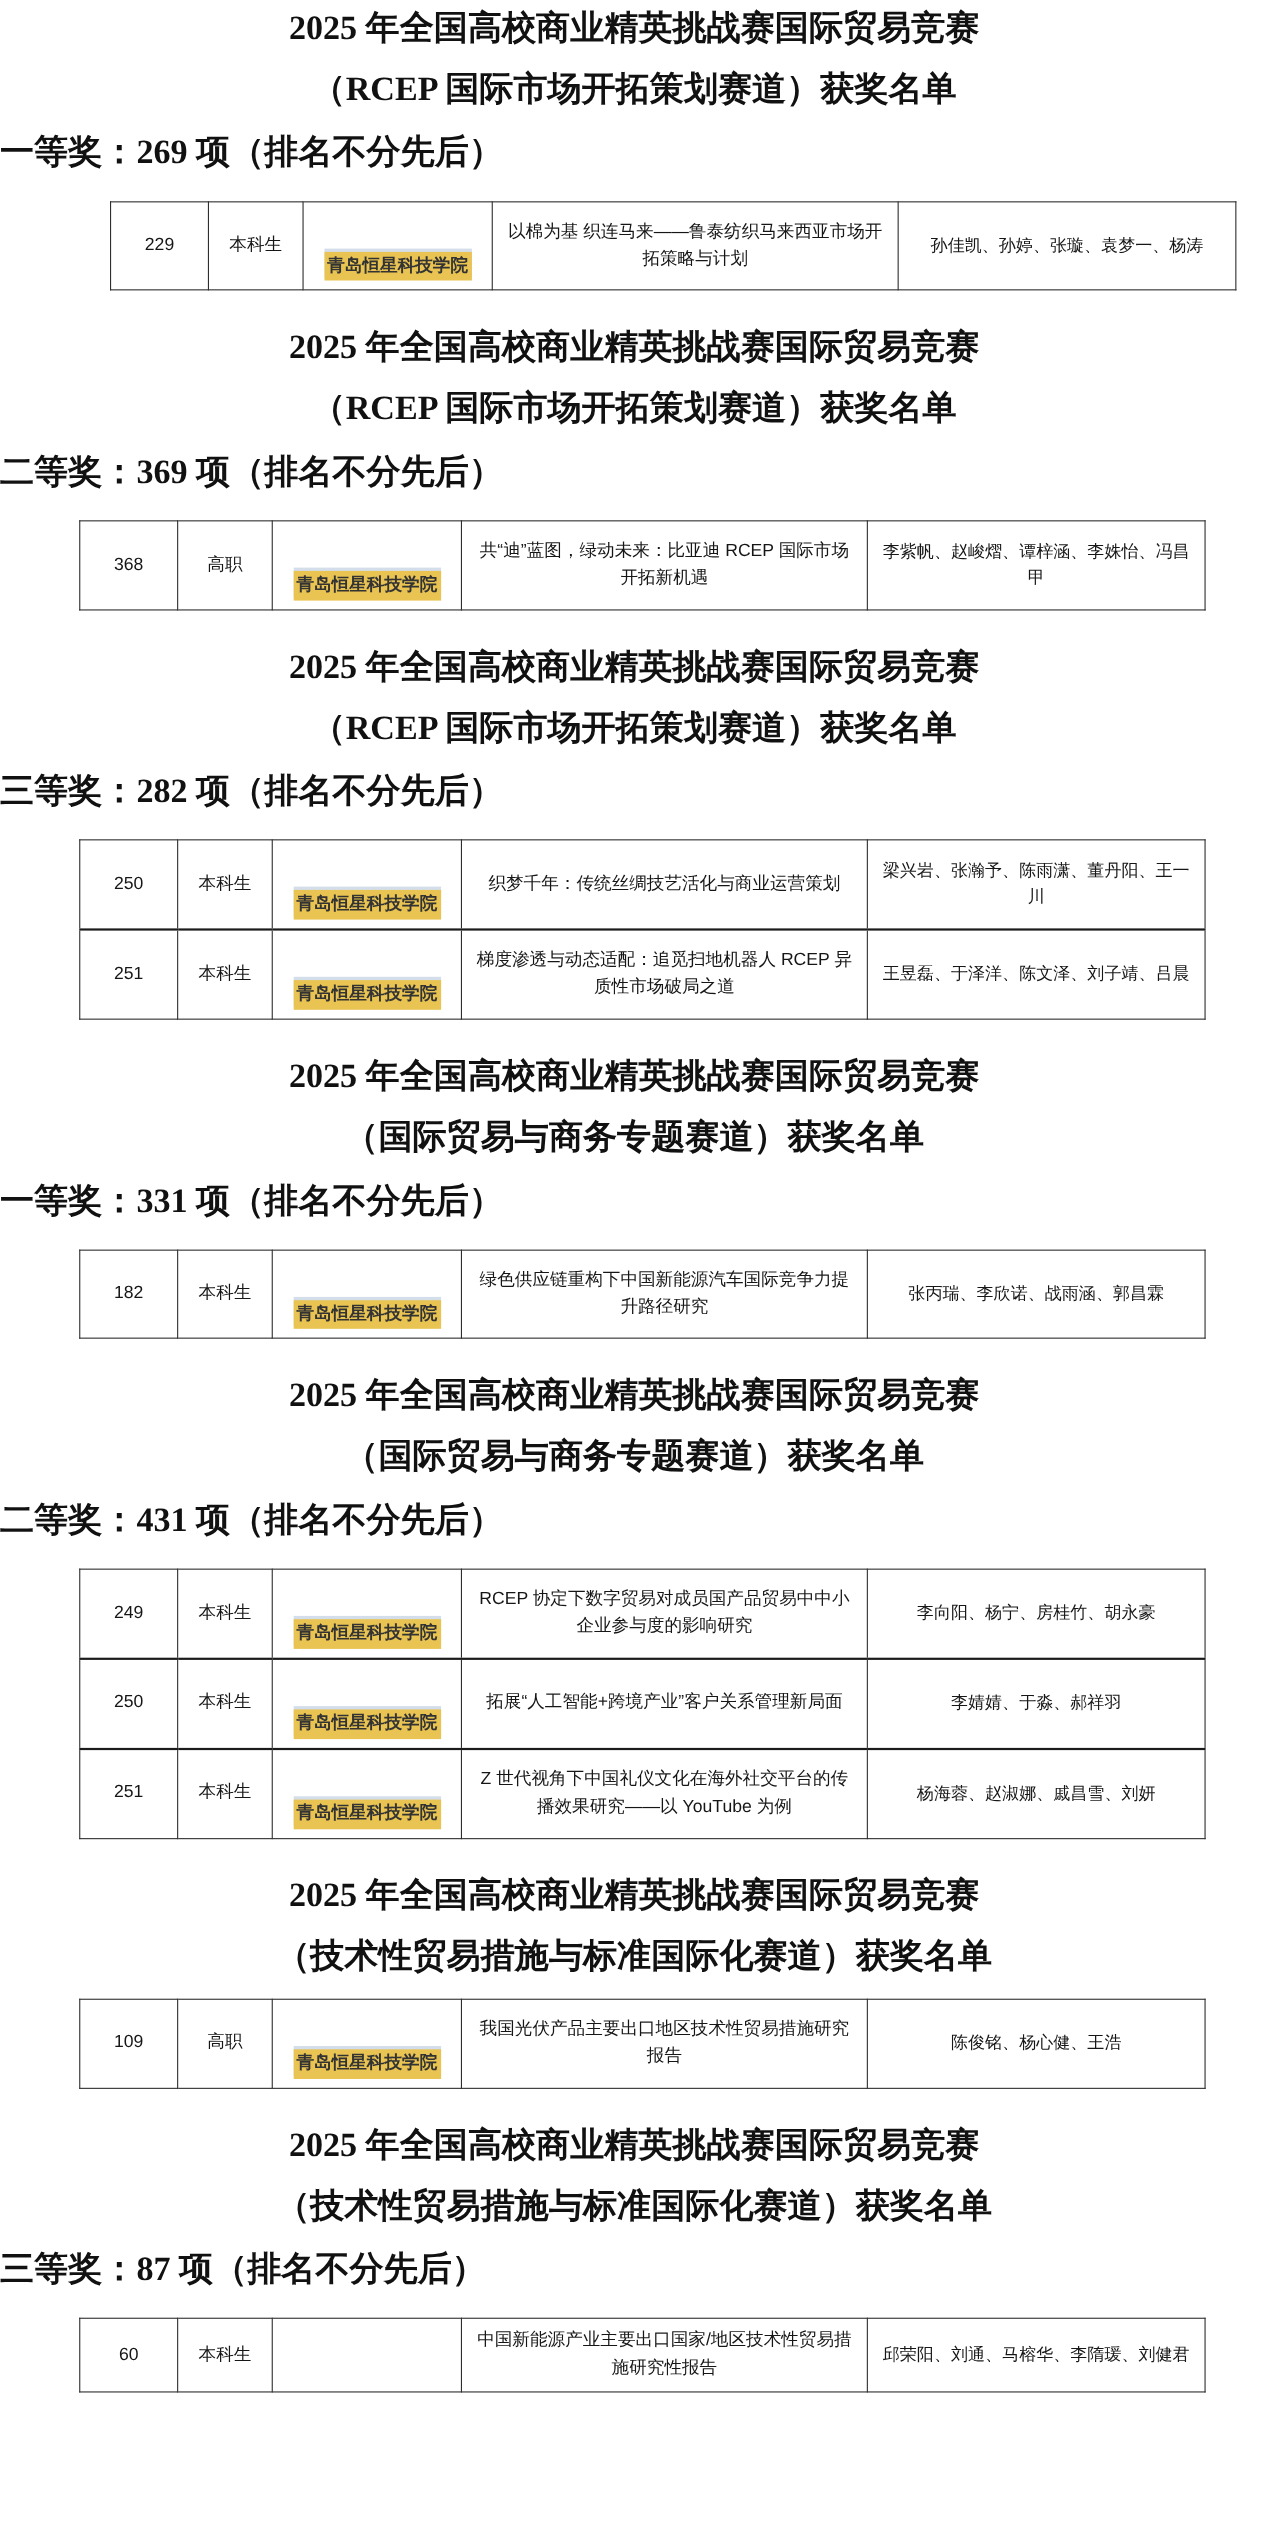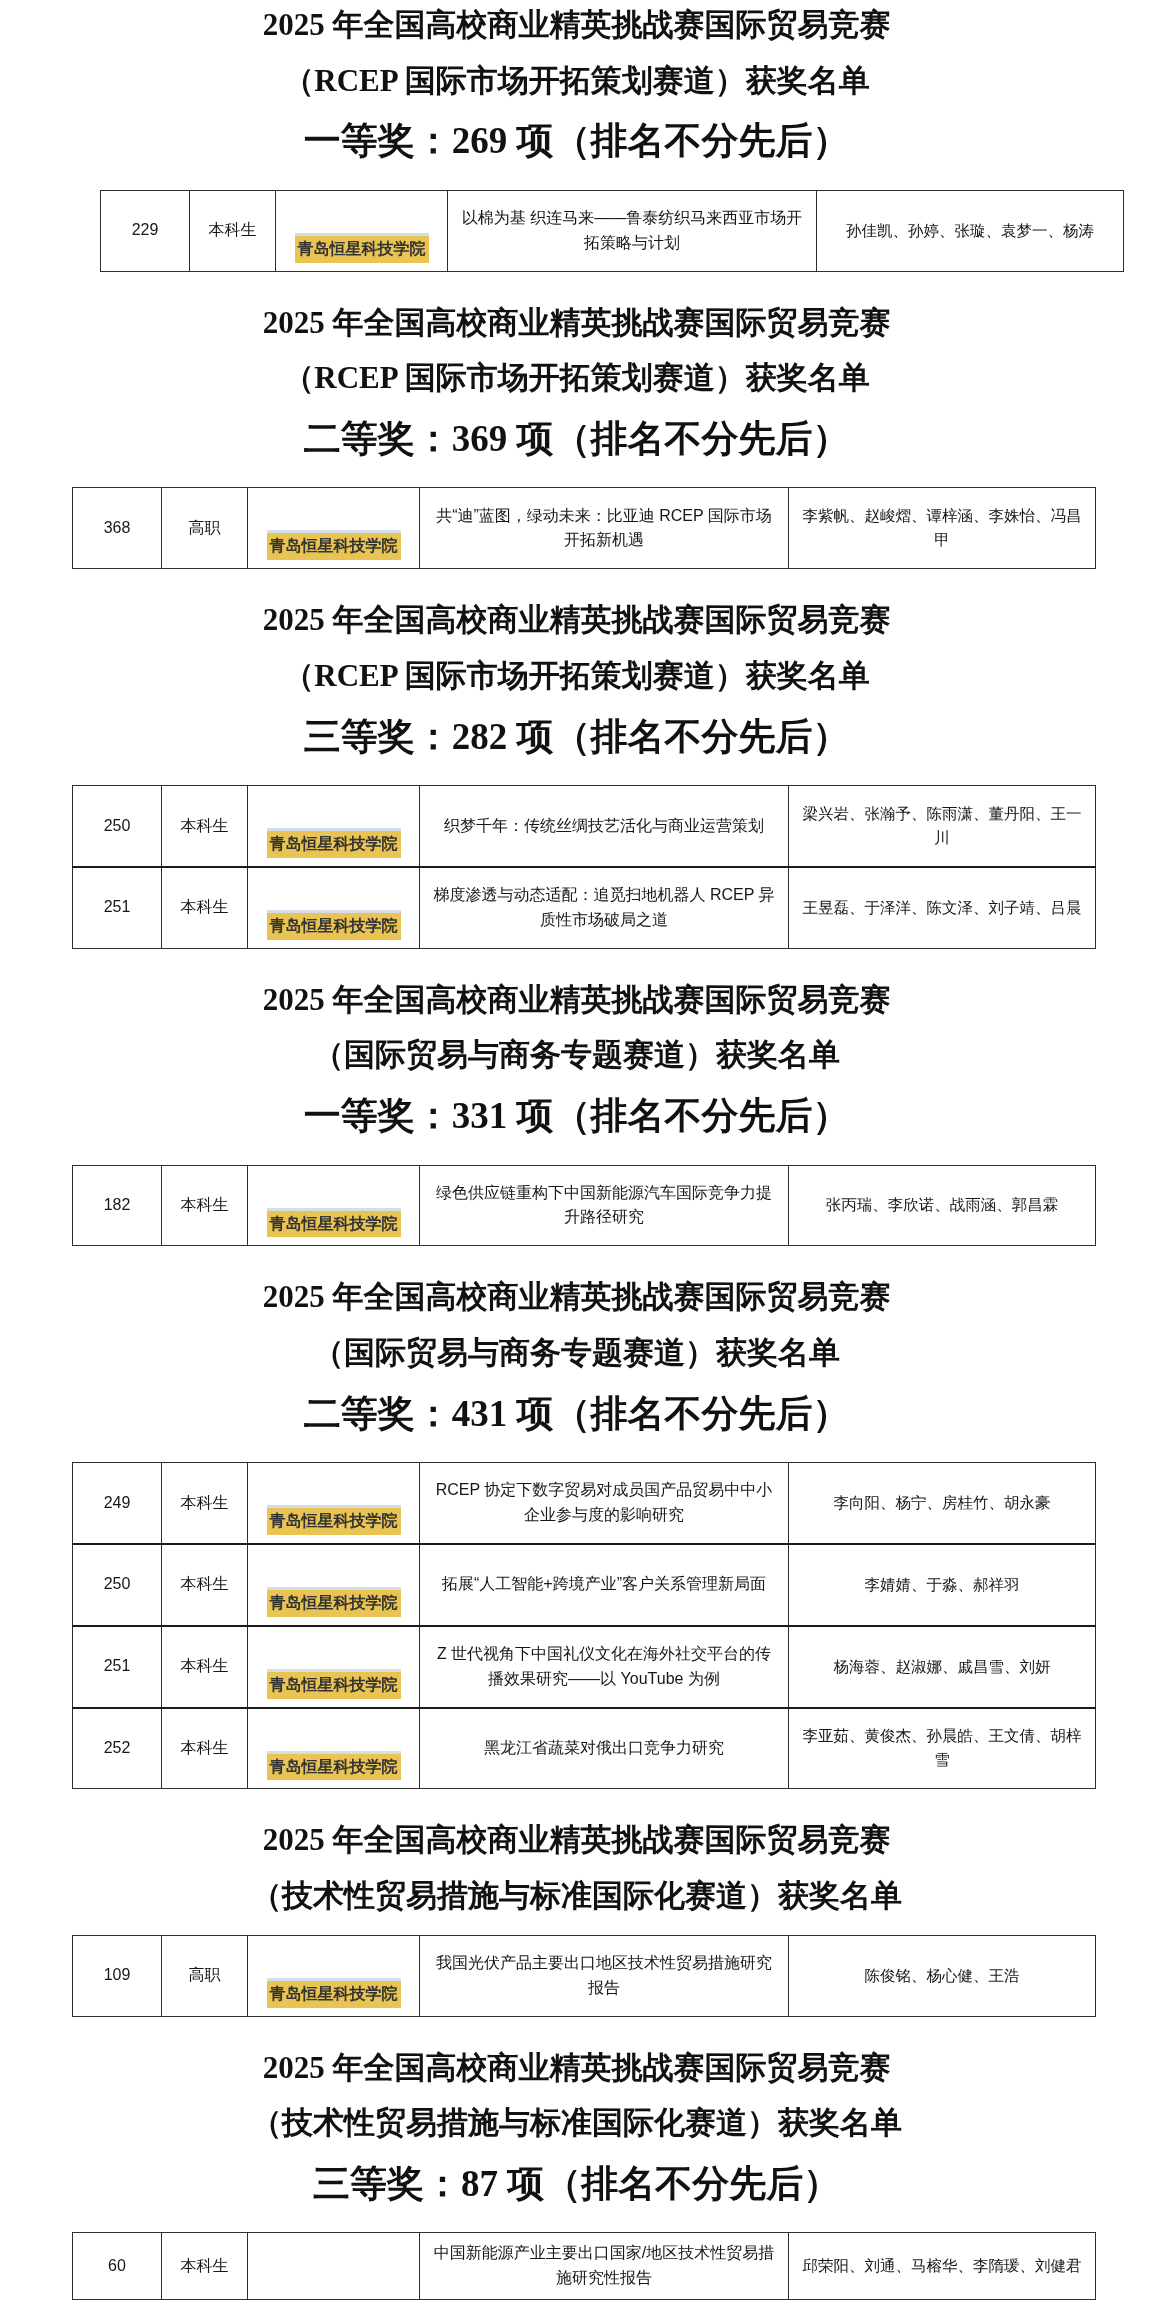--- a/index.html
+++ b/index.html
@@ -18,23 +18,22 @@
     font-weight: bold;
     font-size: 31px;
     line-height: 1.12;
     text-align: center;
     margin: 0 0 21px 0;
     white-space: nowrap;
   }
   .subtitle {
     font-family: "Liberation Serif", "DejaVu Serif", serif;
     font-weight: bold;
-    font-size: 37px;
+    font-size: 31px;
     line-height: 1.2;
-    text-align: center;
     margin: 2px 0 26px 0;
   }
   table.tbl {
     border-collapse: collapse;
     table-layout: fixed;
     width: 1023px;
     margin-left: 72px;
     font-size: 16px;
     line-height: 1.55;
     color: #161616;
@@ -202,27 +201,20 @@
           <td class="c-proj">拓展“人工智能+跨境产业”客户关系管理新局面</td>
           <td class="c-names">李婧婧、于淼、郝祥羽</td>
         </tr>
         <tr>
           <td class="c-no">251</td>
           <td class="c-level">本科生</td>
           <td class="c-school"><span class="hl">青岛恒星科技学院</span></td>
           <td class="c-proj">Z 世代视角下中国礼仪文化在海外社交平台的传播效果研究——以 YouTube 为例</td>
           <td class="c-names">杨海蓉、赵淑娜、戚昌雪、刘妍</td>
         </tr>
-        <tr>
-          <td class="c-no">252</td>
-          <td class="c-level">本科生</td>
-          <td class="c-school"><span class="hl">青岛恒星科技学院</span></td>
-          <td class="c-proj">黑龙江省蔬菜对俄出口竞争力研究</td>
-          <td class="c-names">李亚茹、黄俊杰、孙晨皓、王文倩、胡梓雪</td>
-        </tr>
       </tbody>
     </table>
   </section>
 
   <section class="sec">
     <div class="title-line">2025 年全国高校商业精英挑战赛国际贸易竞赛</div>
     <div class="title-line">（技术性贸易措施与标准国际化赛道）获奖名单</div>
     <table class="tbl">
       <colgroup>
           <col class="w-no">

